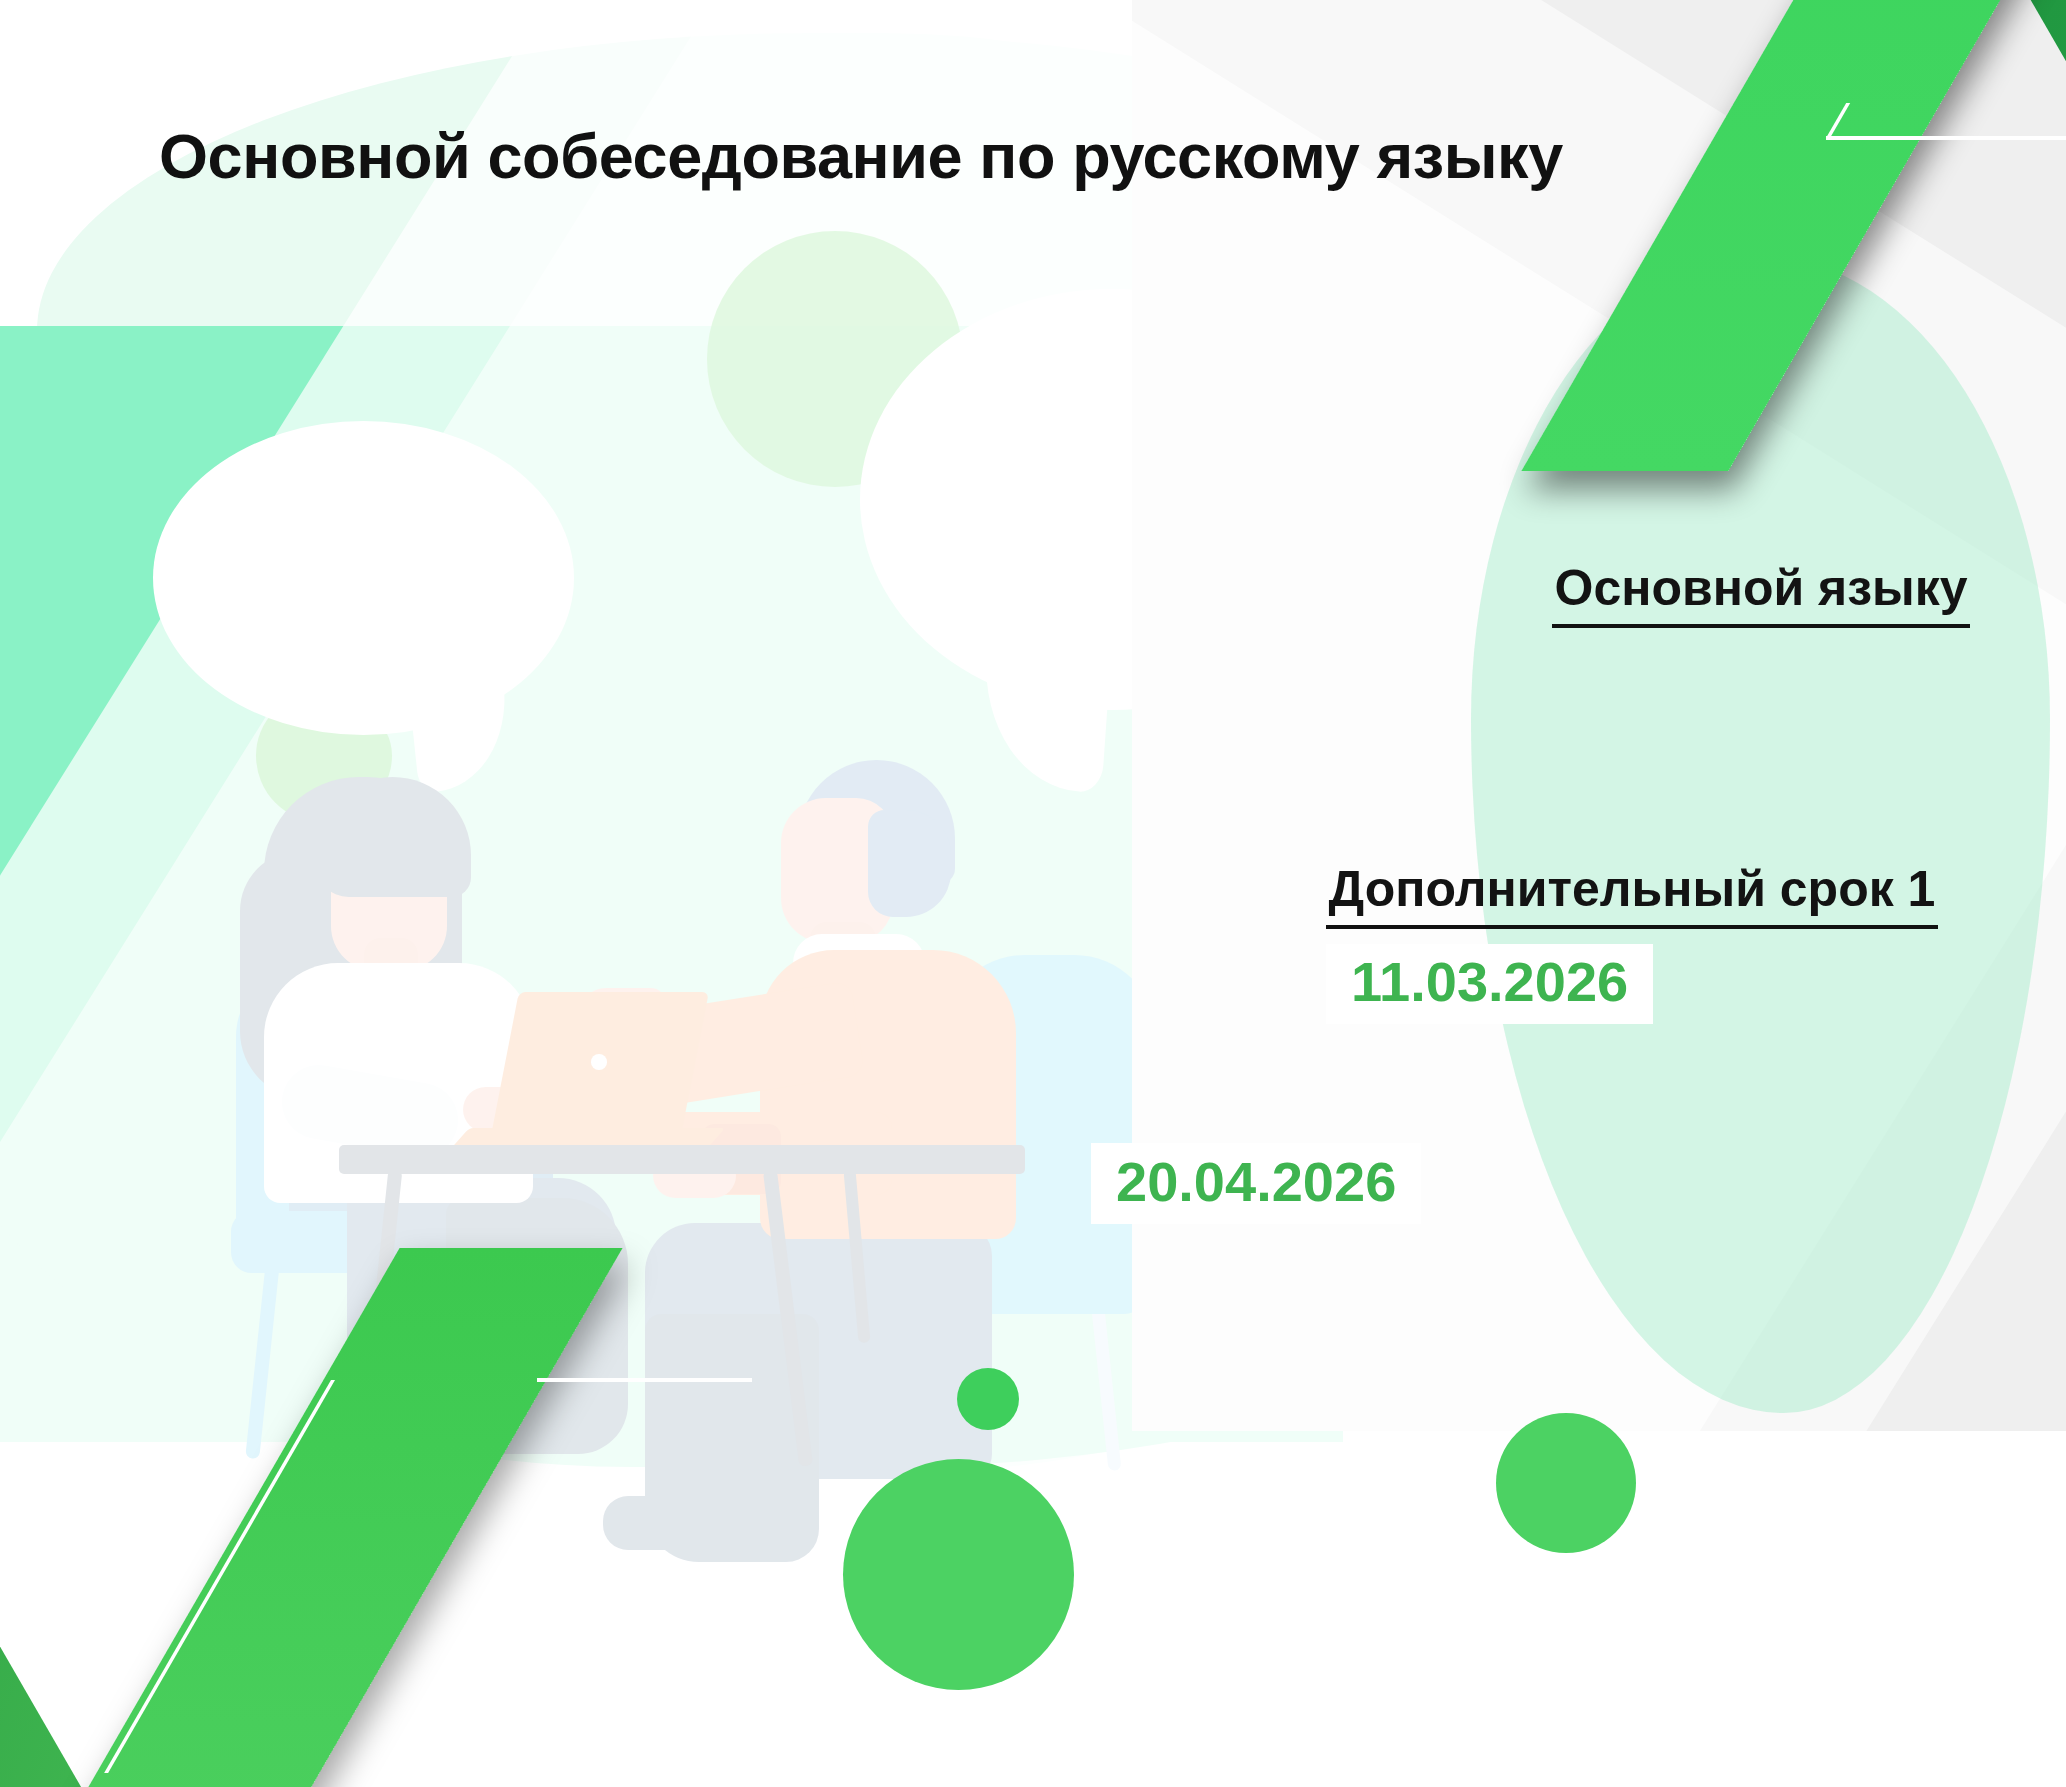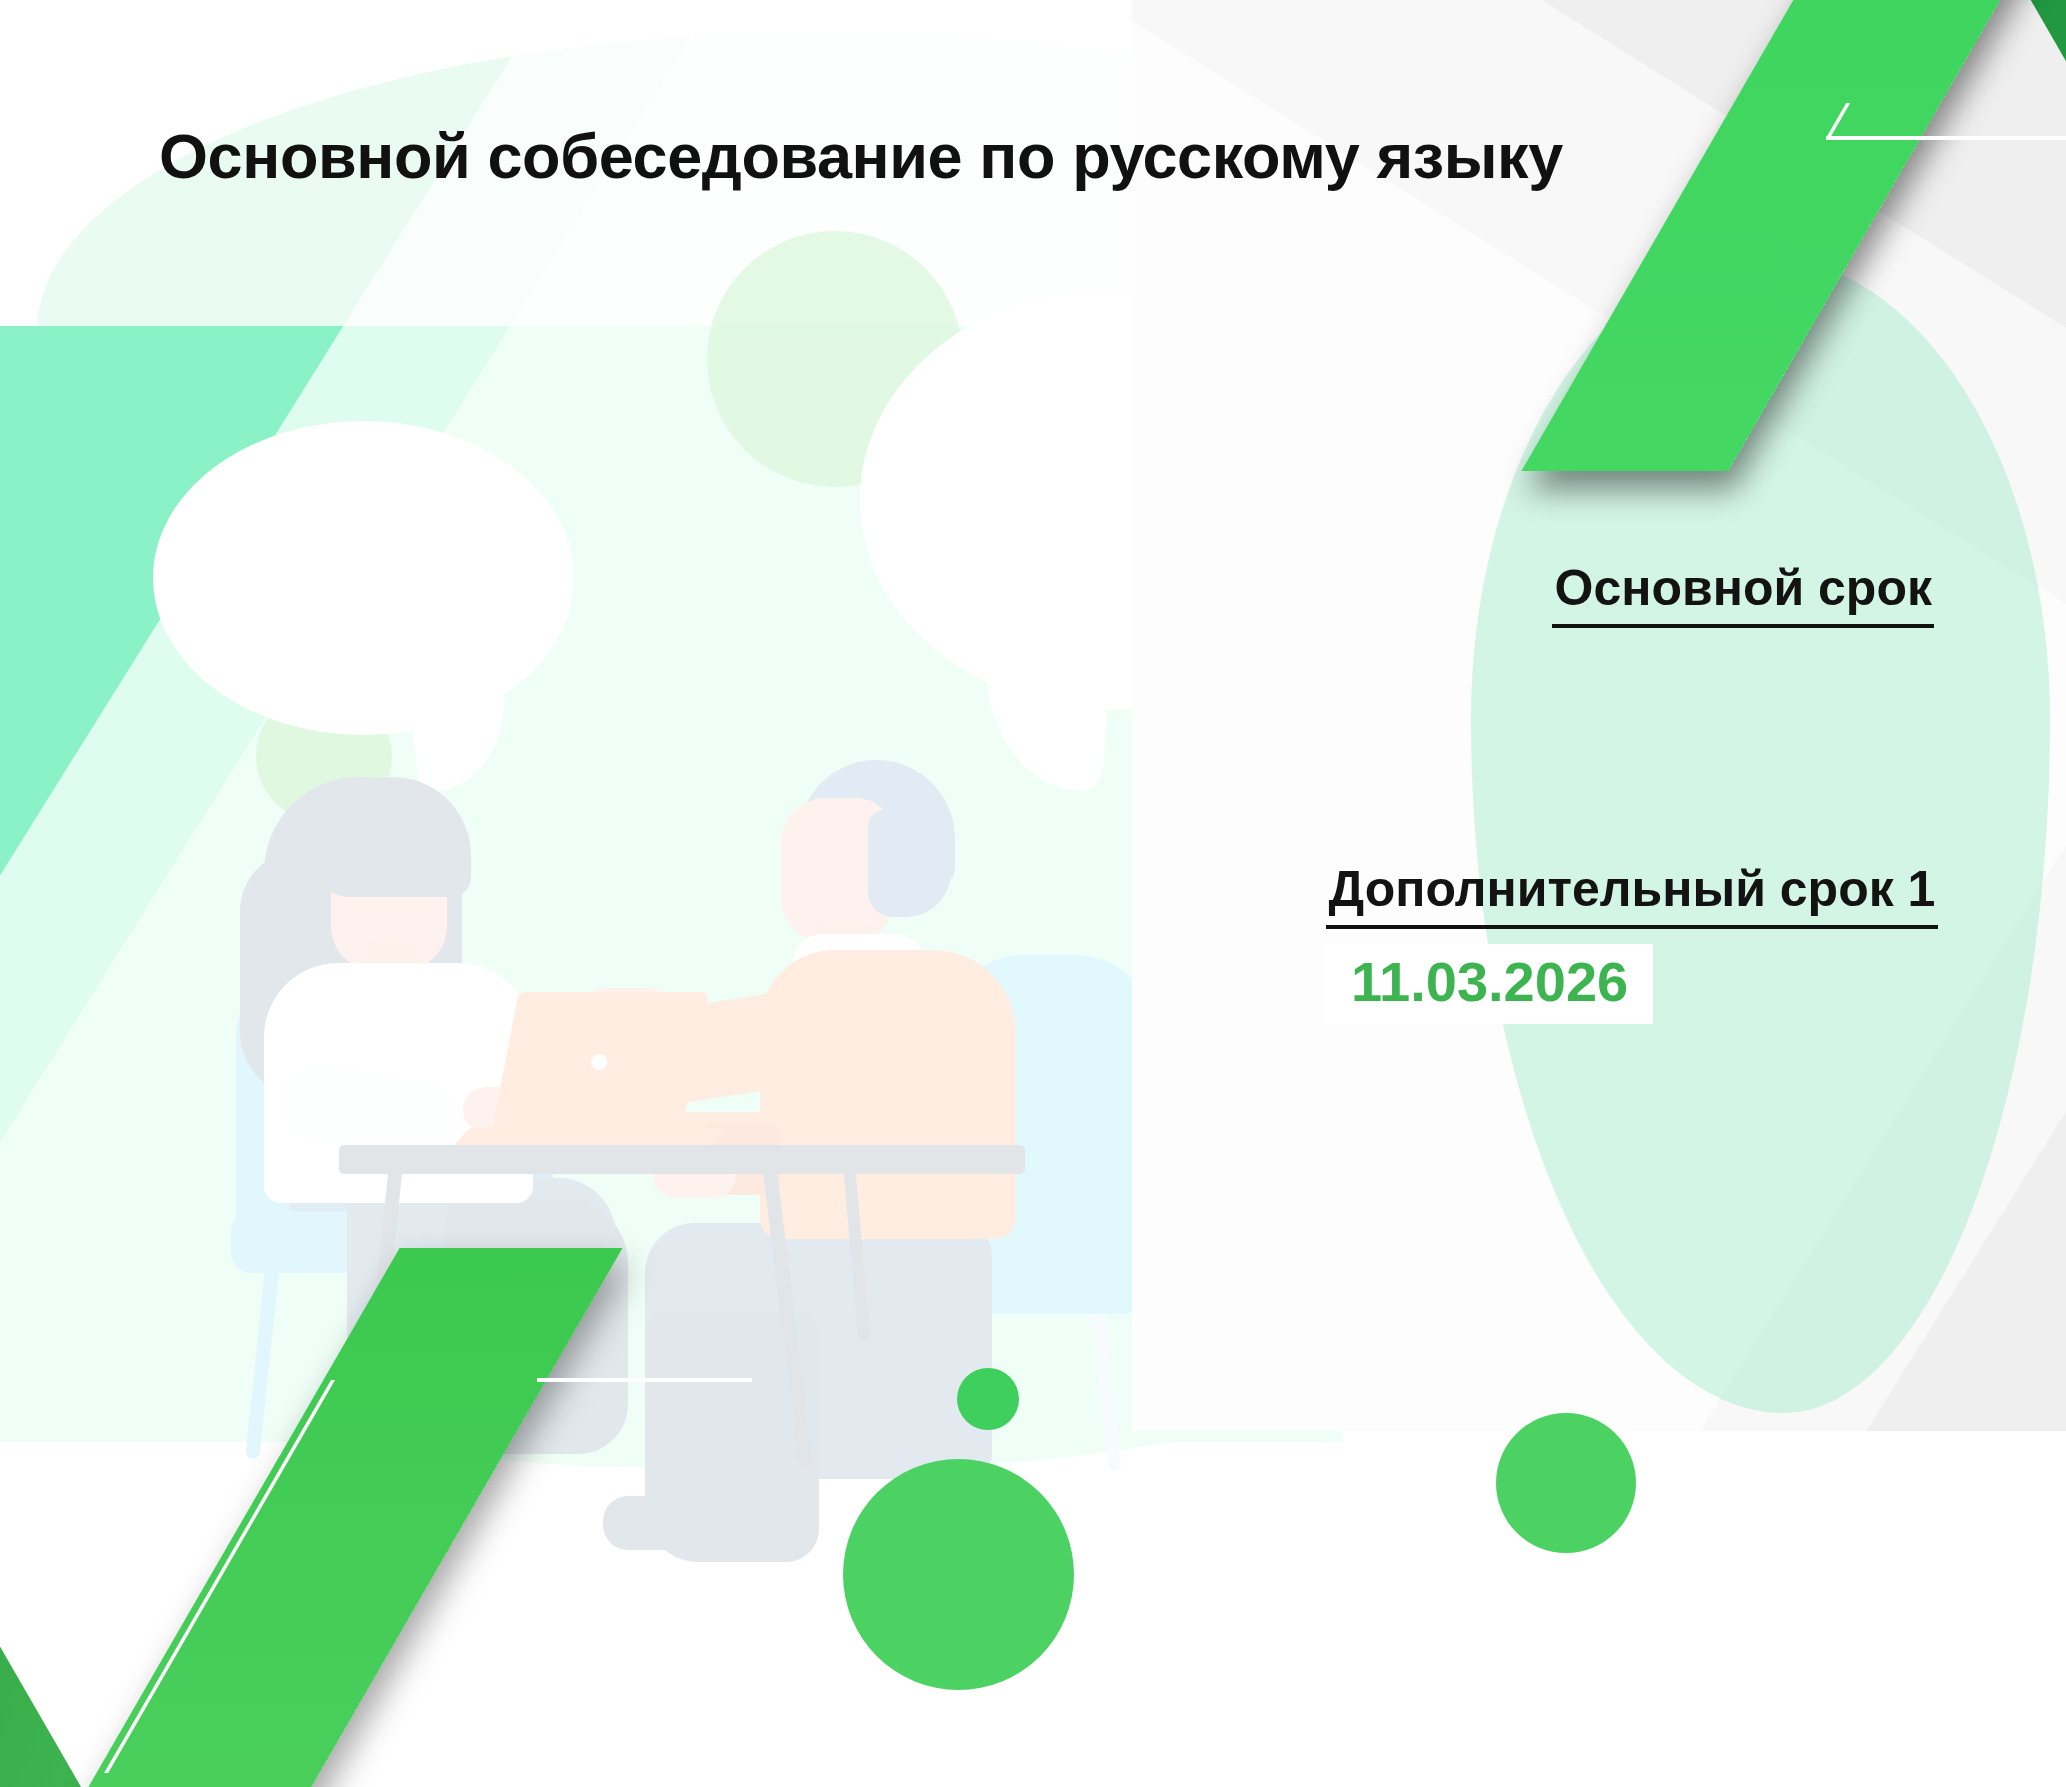--- a/index.html
+++ b/index.html
@@ -322,30 +322,33 @@
 
   <div class="layer ribbon-bl-fold"></div>
   <div class="layer ribbon-bl"></div>
   <div class="layer ribbon-bl-line"></div>
   <div class="layer ribbon-bl-line-h"></div>
 
   <div class="title">Основной собеседование по русскому языку</div>
 
   <div class="dateblock db1">
     <div class="row-r">
-      <span class="date-label"><span>Основной срок</span><span class="suffix"></span></span>
+      <span class="date-label"><span>Основной языку</span><span class="suffix"></span></span>
     </div>
   </div>
 
   <div class="dateblock db2">
     <div class="row-r">
       <span class="date-label"><span>Дополнительный срок</span><span class="suffix"> 1</span></span>
     </div>
     <div class="row-r2">
       <span class="date-value">11.03.2026</span>
     </div>
   </div>
 
   <div class="dateblock db3">
+    <div class="row-r2">
+      <span class="date-value">20.04.2026</span>
+    </div>
   </div>
 
 </div>
 
 
 </body></html>

